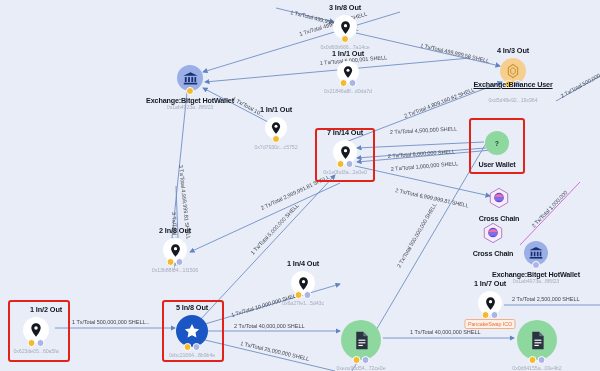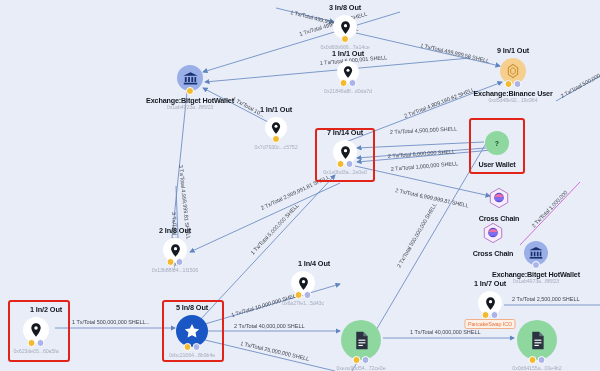--- a/index.html
+++ b/index.html
@@ -195,26 +195,26 @@
         </div>
         <div class="node-addr" style="left: 0px; top: 17px;">0x0d60b666...7a14ce</div>
       </div>
       <div class="node" style="left: 513px; top: 71px;">
         <div class="node-circle" style="width: 26px; height: 26px; left: -13px; top: -13px; background: rgb(246, 207, 142);">
           <svg width="16" height="16" viewBox="0 0 24 24">
             <path d="M12 2l7 5v10l-7 5-7-5V7z" fill="none" stroke="#c98f2a" stroke-width="1.6"></path>
             <path d="M12 7l3.5 2.5v5L12 17l-3.5-2.5v-5z" fill="none" stroke="#c98f2a" stroke-width="1.4"></path>
           </svg>
         </div>
-        <div class="node-title" style="left: 0px; top: -25px;">9 In/1 Out</div>
+        <div class="node-title" style="left: 0px; top: -25px;">4 In/3 Out</div>
         <div class="chip-row" style="left: 0px; top: 9px;">
           <span class="chip chip-token"></span>
           <span class="chip chip-chain"></span>
         </div>
-        <div class="node-name" style="left: 0px; top: 18px;">Exchange:Binance User</div>
+        <div class="node-name" style="left: 0px; top: 9px; text-decoration: underline;">Exchange:Binance User</div>
         <div class="node-addr" style="left: 0px; top: 26px;">0xd5d48e92...19c964</div>
       </div>
       <div class="node" style="left: 190px; top: 78px;">
         <div class="node-circle" style="width: 26px; height: 26px; left: -13px; top: -13px; background: rgb(154, 174, 232);">
           <svg width="17" height="17" viewBox="0 0 24 24">
             <path d="M12 3 2 8h20L12 3z" fill="#18306e"></path>
             <rect x="4" y="10" width="2.6" height="7" fill="#18306e"></rect>
             <rect x="8.6" y="10" width="2.6" height="7" fill="#18306e"></rect>
             <rect x="13.2" y="10" width="2.6" height="7" fill="#18306e"></rect>
             <rect x="17.6" y="10" width="2.4" height="7" fill="#18306e"></rect>
@@ -327,21 +327,21 @@
         </div>
         <div class="node-addr" style="left: 0px; top: 17px;">0x13b88f04...1f1506</div>
       </div>
       <div class="node" style="left: 303px; top: 283px;">
         <div class="node-circle" style="width: 24px; height: 24px; left: -12px; top: -12px; background: rgb(255, 255, 255);">
           <svg class="pin-glyph" width="15" height="15" viewBox="0 0 24 24">
             <path d="M12 2c-3.9 0-7 3.1-7 7 0 5.2 7 13 7 13s7-7.8 7-13c0-3.9-3.1-7-7-7z" fill="#14181f"></path>
             <circle cx="12" cy="9" r="2.6" fill="#ffffff"></circle>
           </svg>
         </div>
-        <div class="node-title" style="left: 11px; top: -24px; text-align: right;">1 In/4 Out</div>
+        <div class="node-title" style="left: 0px; top: -24px; text-align: right;">1 In/4 Out</div>
         <div class="chip-row" style="left: 0px; top: 8px;">
           <span class="chip chip-token"></span>
           <span class="chip chip-chain"></span>
         </div>
         <div class="node-addr" style="left: 0px; top: 17px;">0x6a27fe1...5d43c</div>
       </div>
       <div class="node" style="left: 490px; top: 303px;">
         <div class="node-circle" style="width: 24px; height: 24px; left: -12px; top: -12px; background: rgb(255, 255, 255);">
           <svg class="pin-glyph" width="15" height="15" viewBox="0 0 24 24">
             <path d="M12 2c-3.9 0-7 3.1-7 7 0 5.2 7 13 7 13s7-7.8 7-13c0-3.9-3.1-7-7-7z" fill="#14181f"></path>

